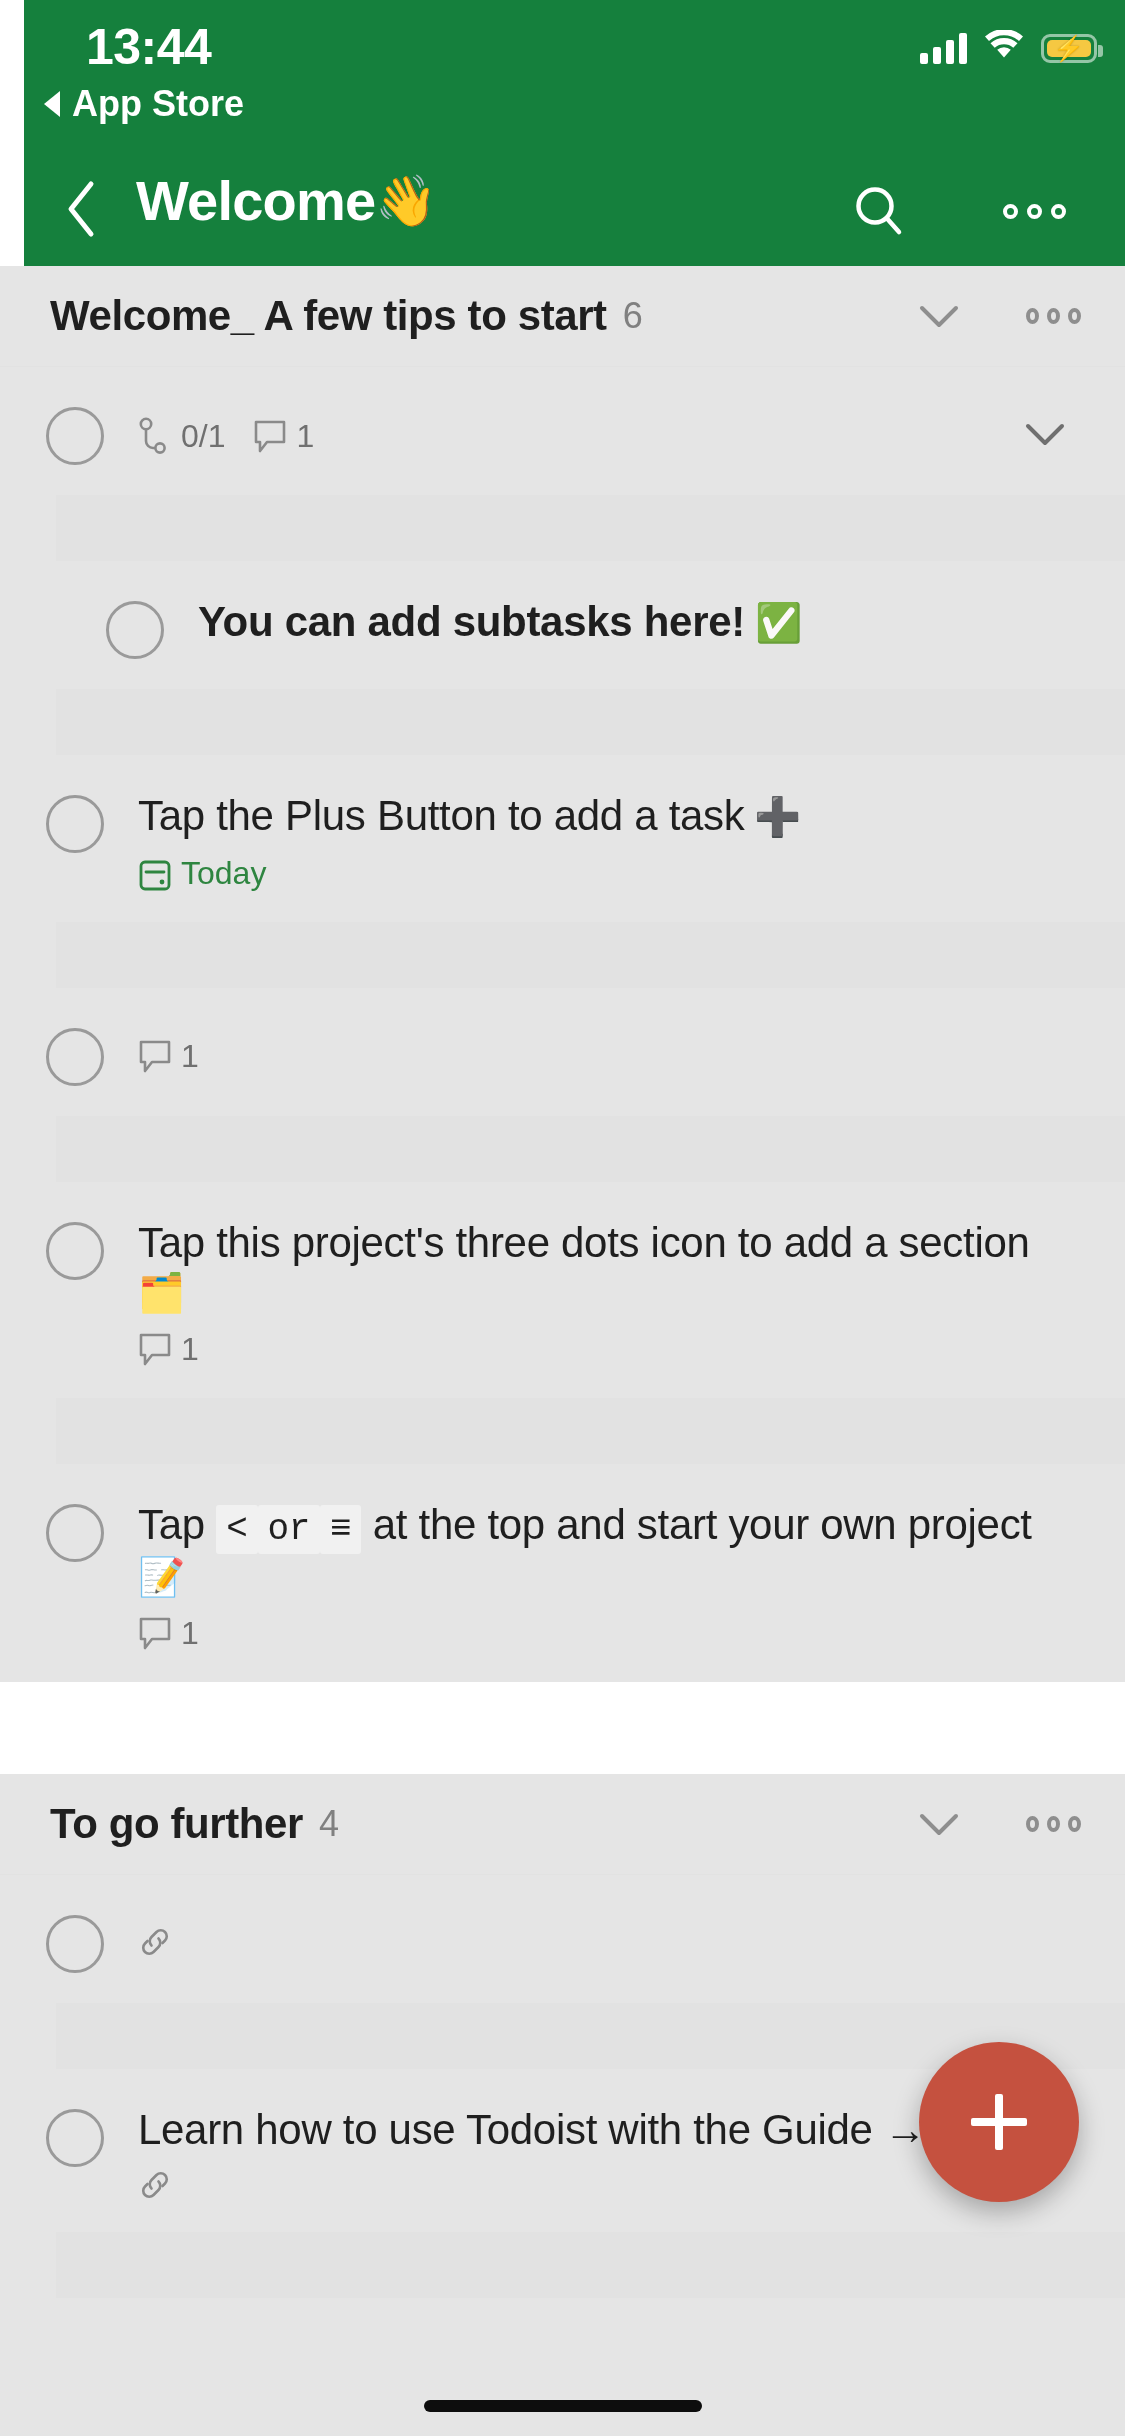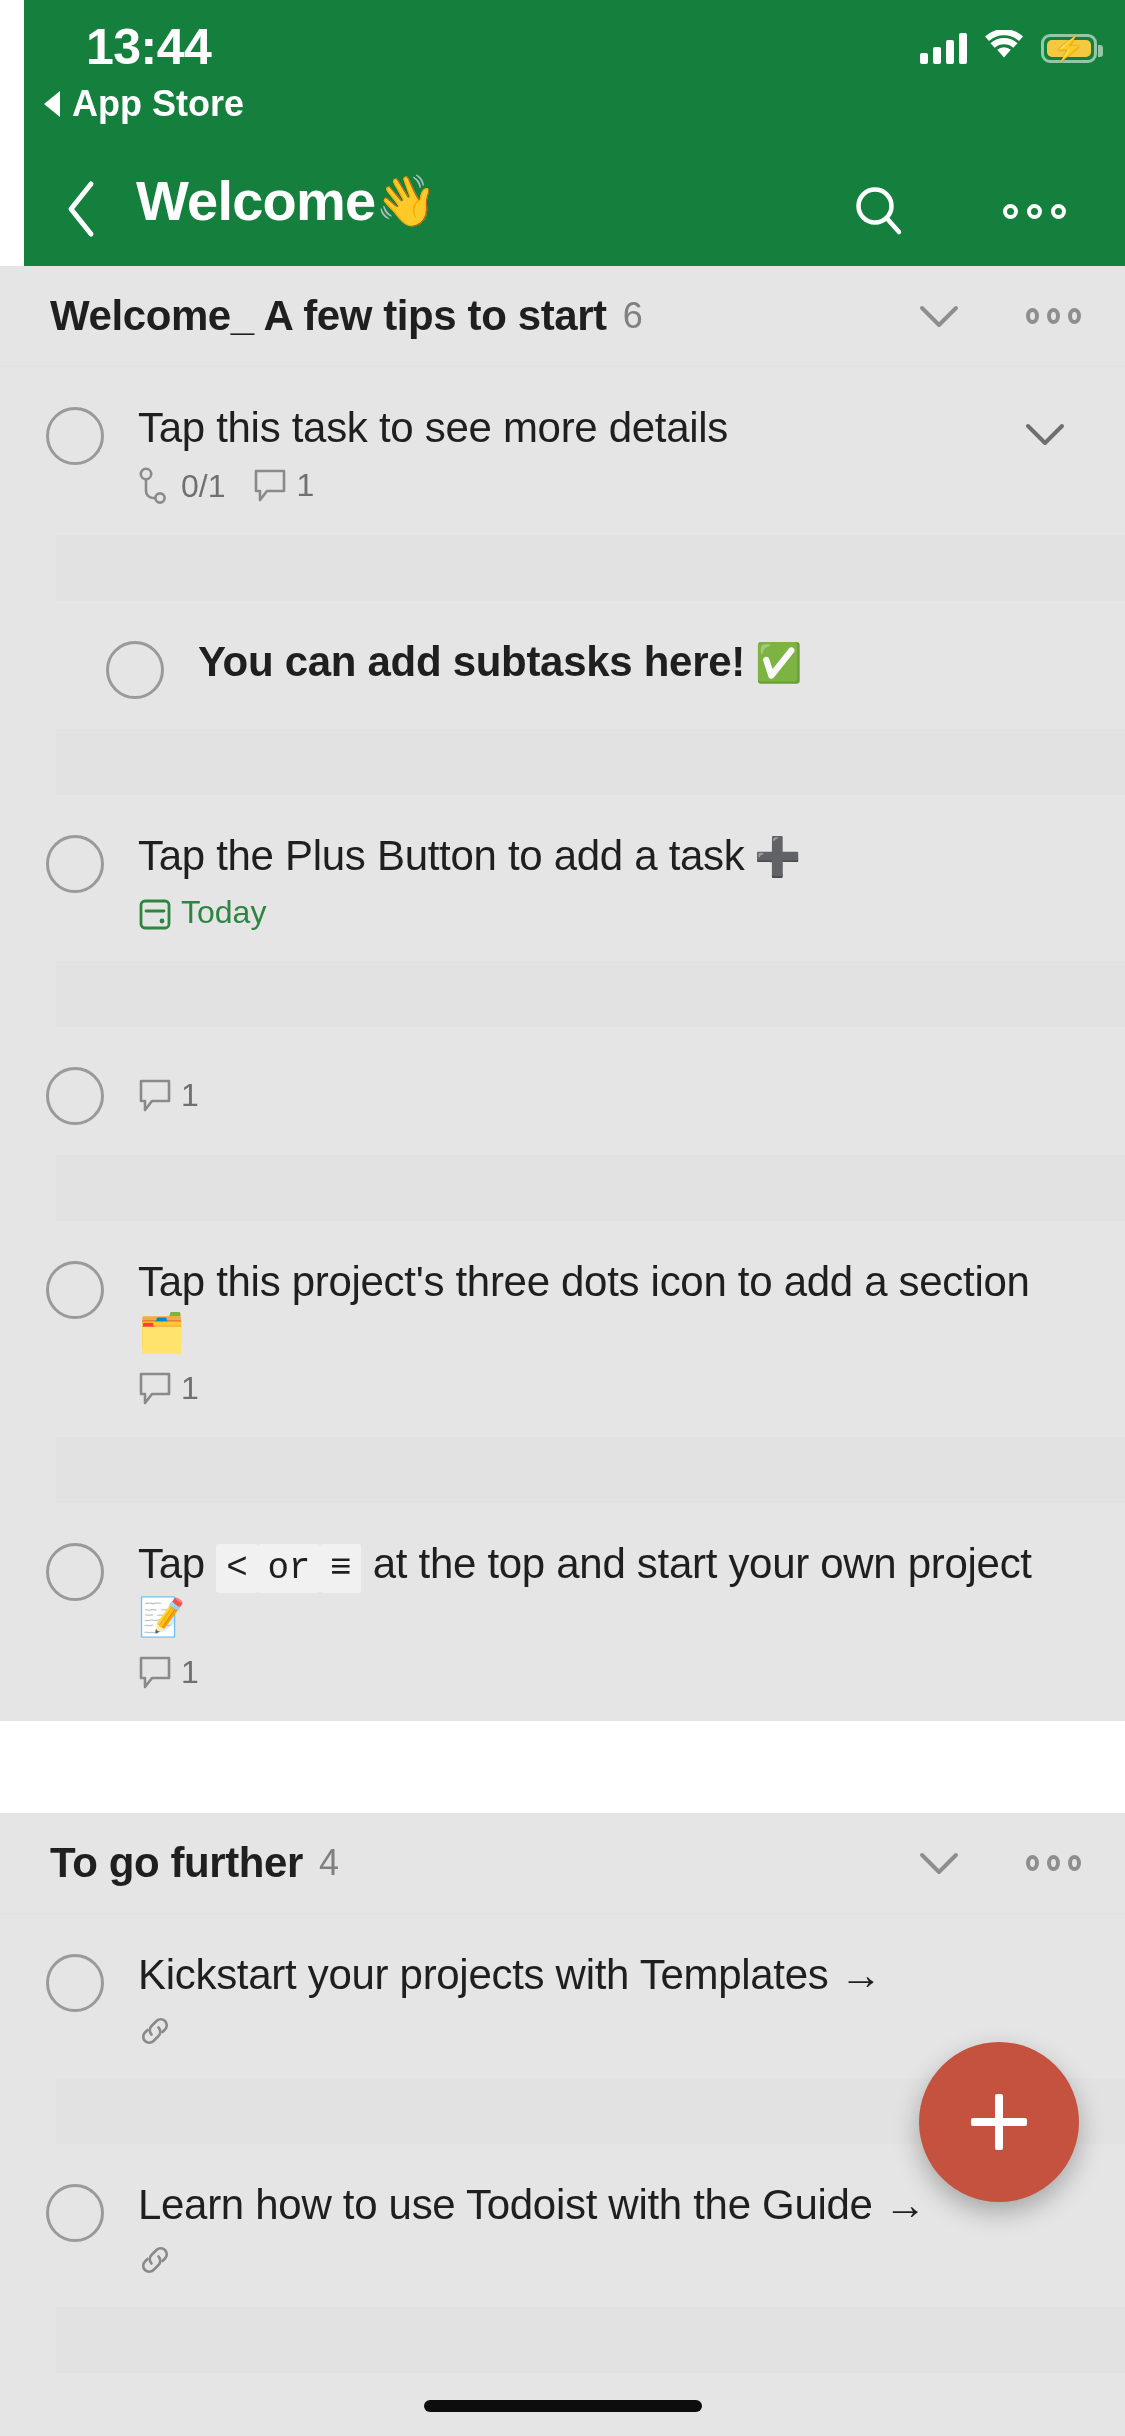--- a/index.html
+++ b/index.html
@@ -219,21 +219,20 @@
       <span class="sec-more">
         <span></span>
         <span></span>
         <span></span>
       </span>
     </div>
     <div class="divider"></div>
     <div class="task">
       <div class="cb"></div>
       <div class="tbody">
-        <div class="ttext"><span>Tap this task to see more details</span></div>
         <div class="meta">
           <span class="grp">
             <svg width="34" height="38" viewBox="0 0 34 38">
               <circle cx="8" cy="7" r="5.2" fill="none" stroke="#8a8a8a" stroke-width="2.6"></circle>
               <path d="M8 12.5 V24 a7 7 0 0 0 7 7 h3" fill="none" stroke="#8a8a8a" stroke-width="2.6"></path>
               <circle cx="22" cy="31" r="4.6" fill="none" stroke="#8a8a8a" stroke-width="2.6"></circle>
             </svg>
             <span class="txt">0/1</span>
           </span>
           <span class="grp">
@@ -331,21 +330,20 @@
       <span class="sec-more">
         <span></span>
         <span></span>
         <span></span>
       </span>
     </div>
     <div class="divider"></div>
     <div class="task">
       <div class="cb"></div>
       <div class="tbody">
-        <div class="ttext"><span>Kickstart your projects with Templates →</span></div>
         <div class="meta">
           <span class="grp">
             <svg width="34" height="34" viewBox="0 0 34 34">
               <path d="M13.5 20.5 a6 6 0 0 1 0-8.5 l5-5 a6 6 0 0 1 8.5 8.5 l-2.5 2.5" fill="none" stroke="#8a8a8a" stroke-width="2.6" stroke-linecap="round"></path>
               <path d="M20.5 13.5 a6 6 0 0 1 0 8.5 l-5 5 a6 6 0 0 1 -8.5 -8.5 l2.5 -2.5" fill="none" stroke="#8a8a8a" stroke-width="2.6" stroke-linecap="round"></path>
             </svg>
           </span>
         </div>
       </div>
     </div>

